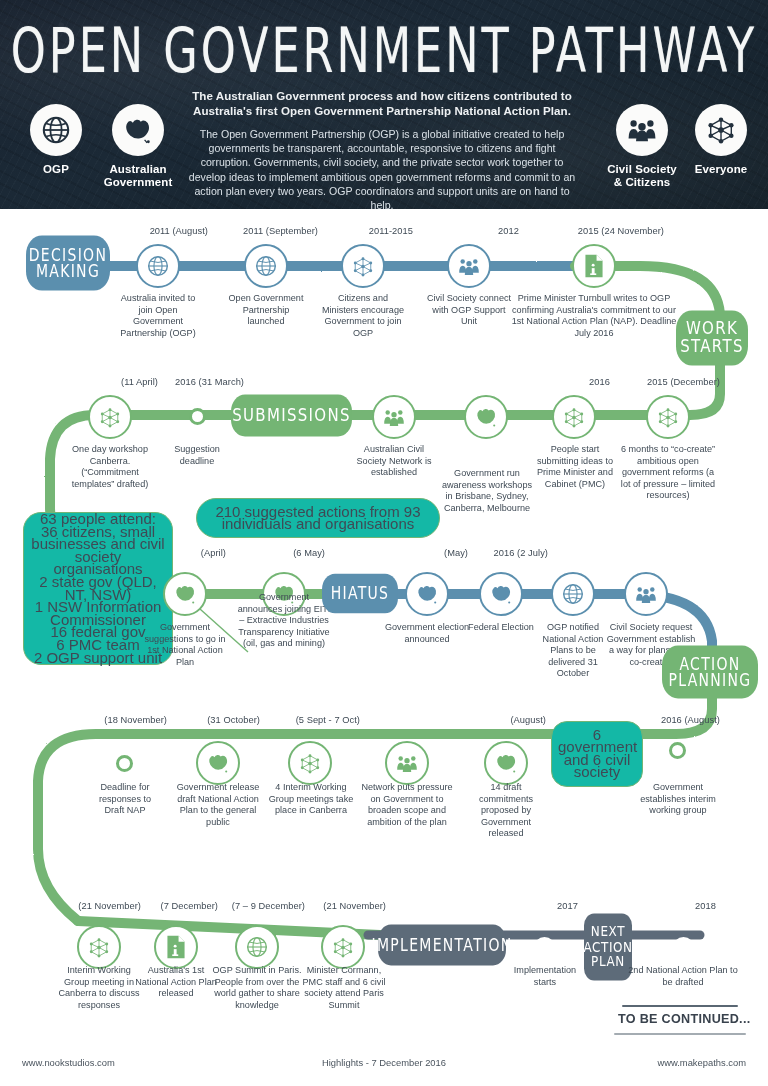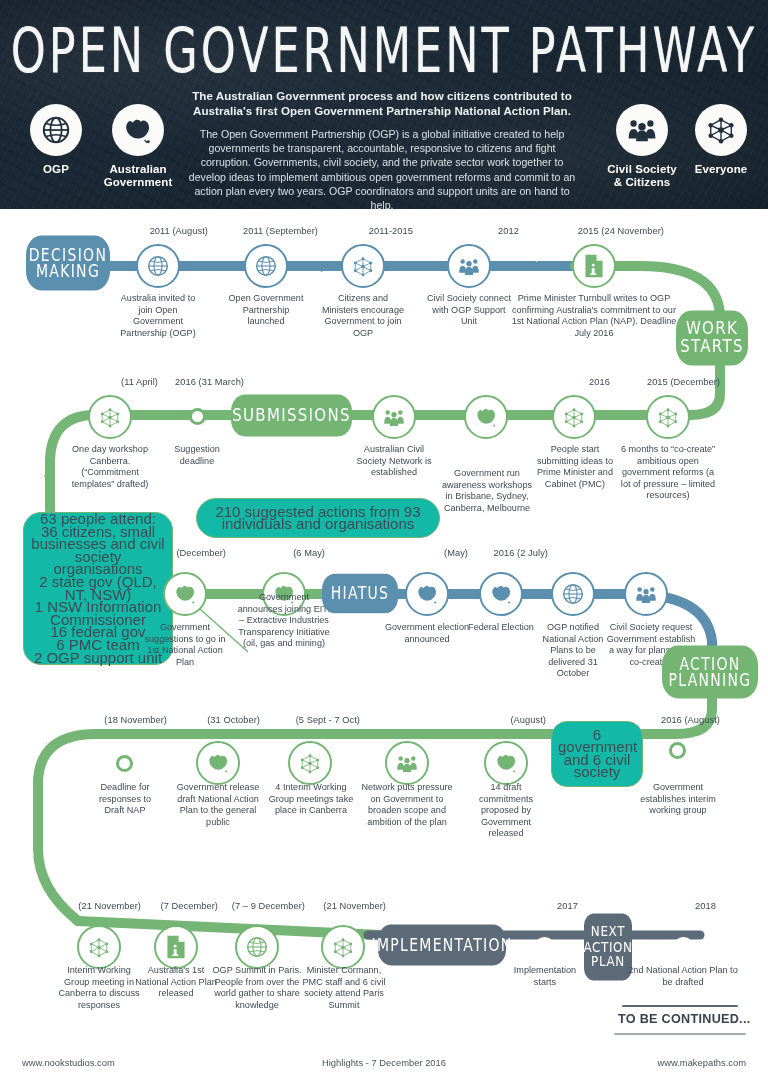--- a/index.html
+++ b/index.html
@@ -388,21 +388,21 @@
   <div>6 PMC team</div>
   <div>2 OGP support unit</div>
 </div>
 
 <div class="node green" style="left:163px;top:572px;">
   <svg class="ico" width="25" height="22" viewBox="0 0 34 30">
     <path d="M7 6 Q4 9 4.5 13 Q5 18 9 21 Q13 24.5 18 24 Q23 23.5 26 19.5 Q29.5 15.5 28.5 10.5 Q28 7 25 5.5 Q22 4.2 20 6.3 Q18.5 3.6 15.5 4.2 Q12.5 4.8 11.5 7.2 Q9.5 4.6 7 6 Z" fill="#74b574"></path>
     <circle cx="27.5" cy="26.5" r="1.4" fill="#74b574"></circle>
   </svg>
 </div>
-<div class="date" style="left:144px;top:548px;width:82px;">(December)</div>
+<div class="date" style="left:144px;top:548px;width:82px;">(April)</div>
 <div class="desc" style="left:142px;top:622px;width:86px;">Government suggestions to go in 1st National Action Plan</div>
 
 <div class="node green" style="left:262px;top:572px;">
   <svg class="ico" width="25" height="22" viewBox="0 0 34 30">
     <path d="M7 6 Q4 9 4.5 13 Q5 18 9 21 Q13 24.5 18 24 Q23 23.5 26 19.5 Q29.5 15.5 28.5 10.5 Q28 7 25 5.5 Q22 4.2 20 6.3 Q18.5 3.6 15.5 4.2 Q12.5 4.8 11.5 7.2 Q9.5 4.6 7 6 Z" fill="#74b574"></path>
     <circle cx="27.5" cy="26.5" r="1.4" fill="#74b574"></circle>
   </svg>
 </div>
 <div class="date" style="left:243px;top:548px;width:82px;">(6 May)</div>
 <div class="desc" style="left:236px;top:592px;width:96px;">Government announces joining EITI – Extractive Industries Transparency Initiative (oil, gas and mining)</div>

